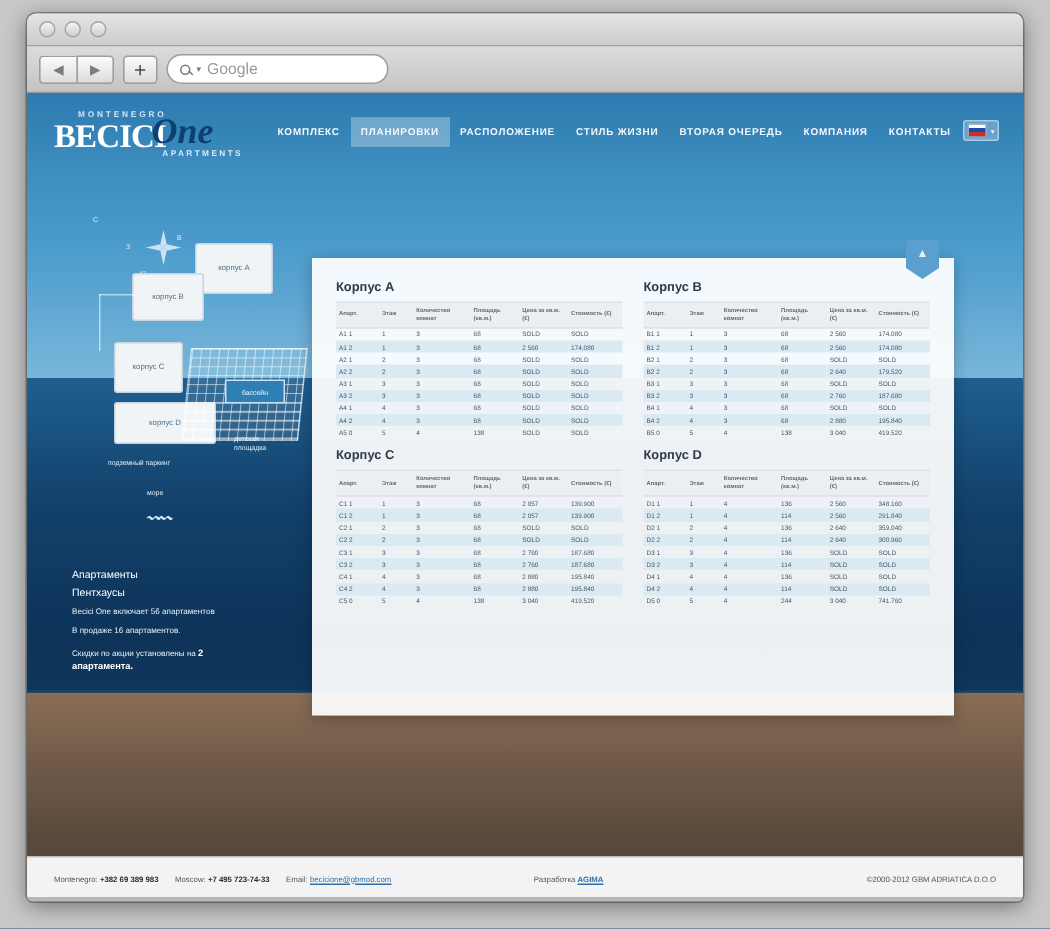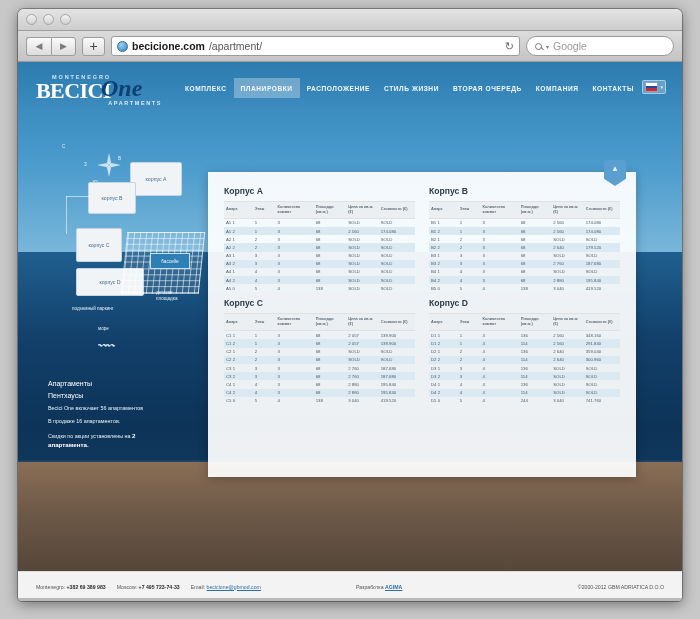--- a/index.html
+++ b/index.html
@@ -242,26 +242,20 @@
     <div class="tl-dot"></div>
     <div class="tl-dot"></div>
   </div>
 
   <div class="toolbar">
     <div class="navgrp">
       <div class="navbtn">◀</div>
       <div class="navbtn">▶</div>
     </div>
     <div class="plusbtn">+</div>
-    <div class="urlbar">
-      <div class="globe"></div>
-      <span class="url-host">becicione.com</span>
-      <span class="url-path">/apartment/</span>
-      <span class="reload">↻</span>
-    </div>
     <div class="searchbar">
       <span class="mag"></span>
       <span class="caretdn">▾</span>
       <span>Google</span>
     </div>
   </div>
 
   <div class="page">
     <div class="sky"></div>
     <div class="hill"></div>

